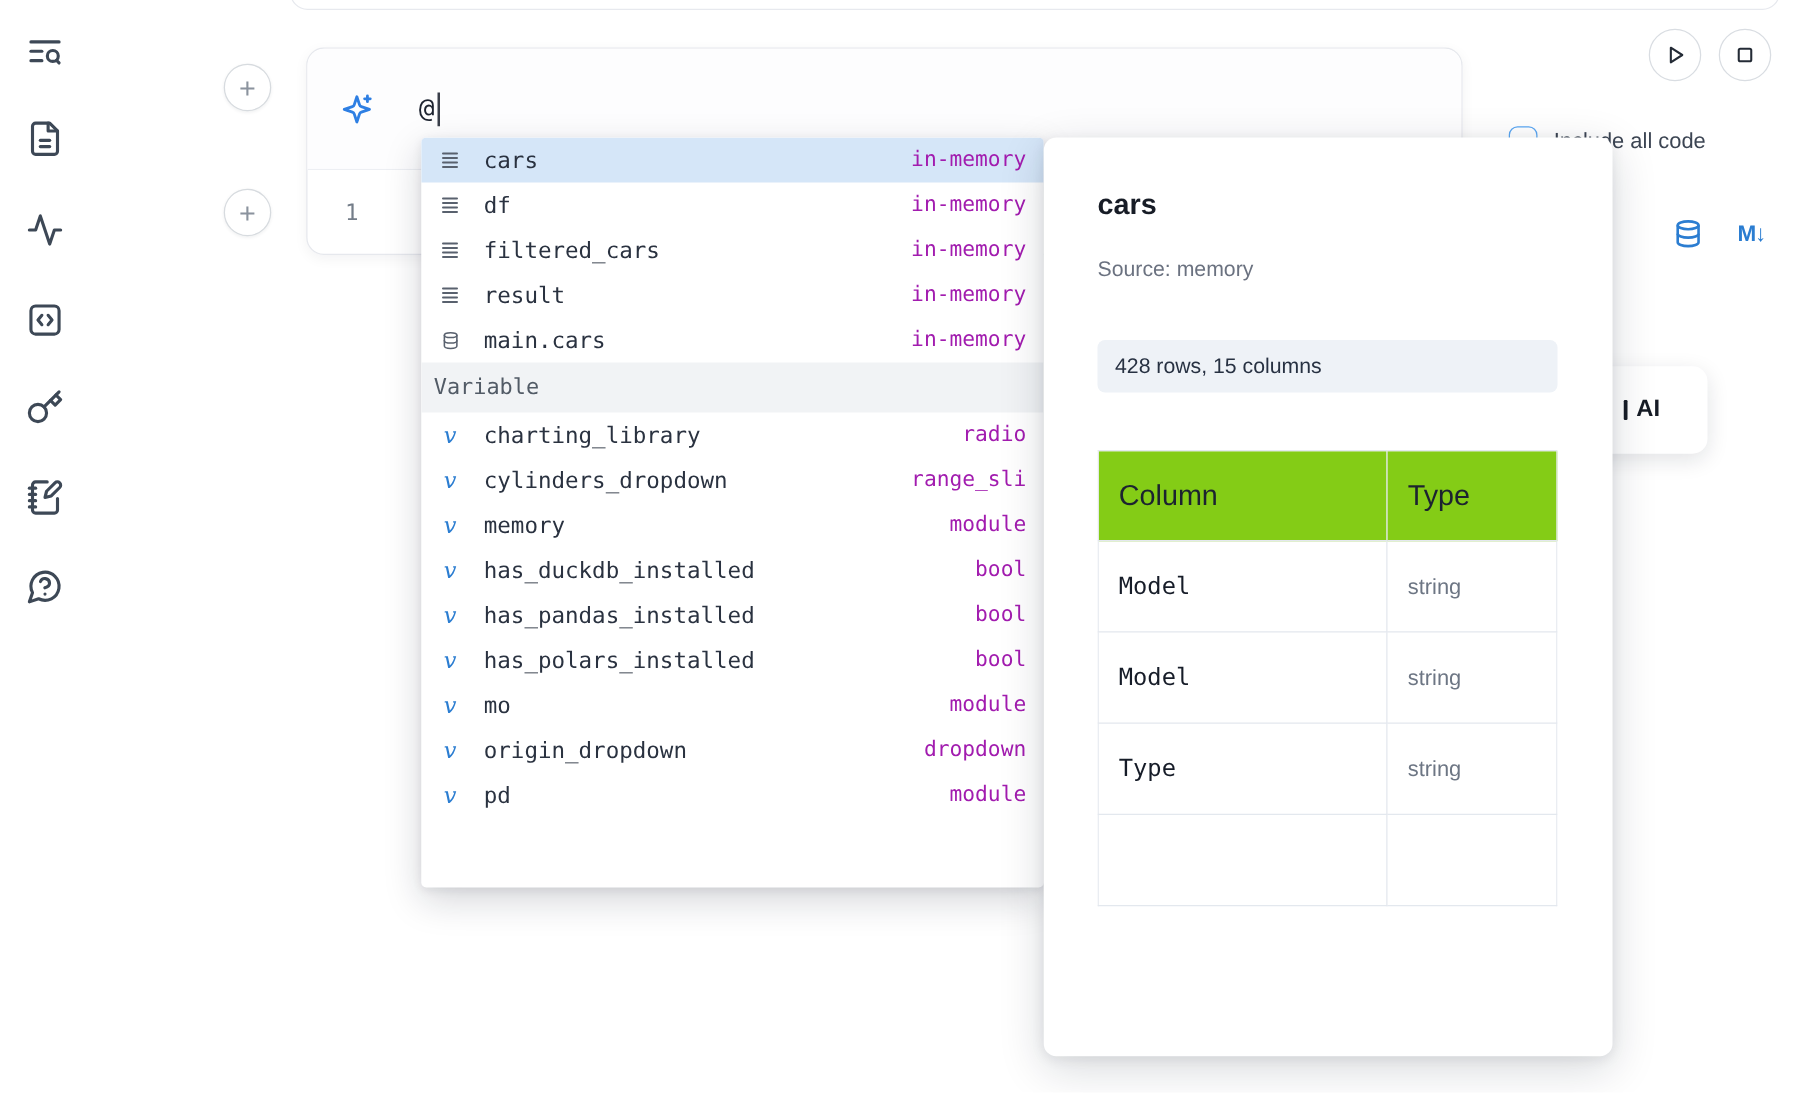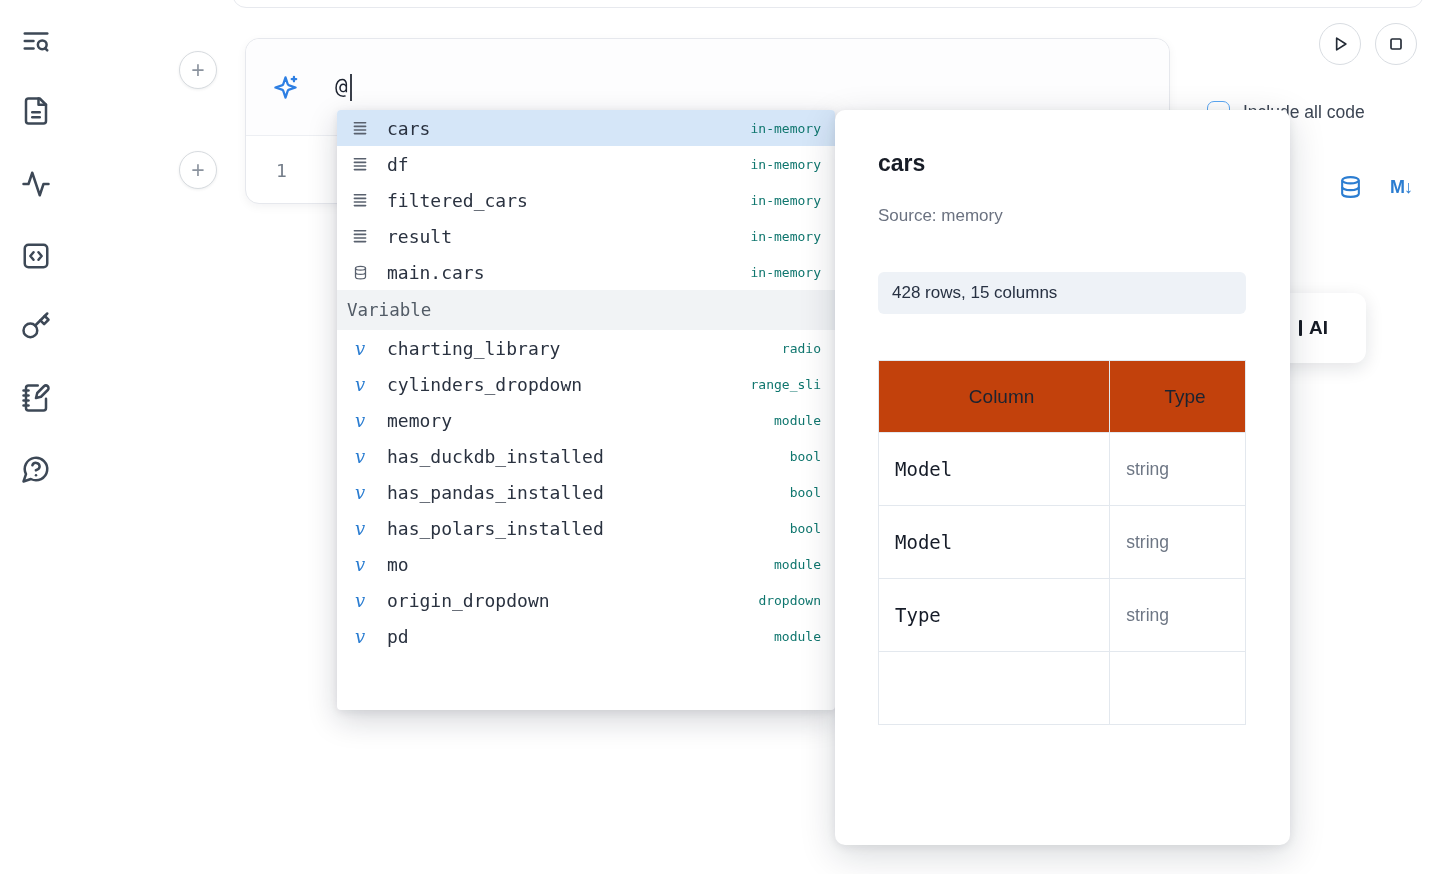--- a/index.html
+++ b/index.html
@@ -61,41 +61,41 @@
     overflow:hidden; z-index:40; border-radius:4px;
     font-family:"DejaVu Sans Mono", monospace; }
   .ac-header { height:40px; background:#f1f3f5; color:#525b66; font-size:17.5px;
     display:flex; align-items:center; padding-left:10px; }
   .ac-row { height:36px; display:flex; align-items:center; padding:0 14px 0 12px; cursor:pointer; }
   .ac-row.selected { background:#d5e6f8; }
   .ac-ic { width:22px; display:flex; justify-content:center; align-items:center; flex:0 0 auto; }
   .ac-ic svg { stroke:#59616e; stroke-width:2; fill:none; stroke-linecap:round; }
   .ac-ic.var { font-family:"DejaVu Serif", serif; font-style:italic; color:#2b7dd1; font-size:18px; }
   .ac-name { margin-left:16px; font-size:18px; color:#2a3240; white-space:nowrap; }
-  .ac-detail { margin-left:auto; font-size:13px; color:#0f766e; white-space:nowrap; }
+  .ac-detail { margin-left:auto; font-size:17px; color:#a21caf; white-space:nowrap; }
 
   
   .ai-btn { position:absolute; left:1200px; top:293px; width:166px; height:70px; background:#fff;
     border-radius:12px; box-shadow:0 5px 18px rgba(15,23,42,.12); z-index:45; cursor:pointer;
     display:flex; align-items:center; justify-content:flex-end; padding-right:38px; gap:7px;
     font-weight:bold; font-size:19px; color:#171c26; }
   .frag-bar { width:3px; height:16px; background:#171c26; border-radius:1px; }
 
   
   .panel { position:absolute; left:835px; top:110px; width:455px; height:735px; background:#fff;
     border-radius:10px; box-shadow:0 10px 36px rgba(15,23,42,.16), 0 2px 10px rgba(15,23,42,.08);
     z-index:50; padding:40px 44px 0 43px; }
   .p-title { font-size:23px; font-weight:bold; color:#171c26; line-height:27px; }
   .p-source { margin-top:28px; font-size:17px; color:#6b7280; line-height:21px; }
   .p-badge { margin-top:46px; height:42px; background:#eef2f7; border-radius:6px;
     display:flex; align-items:center; padding:16px 14px; font-size:17px; color:#273142; }
   .p-tablewrap { margin-top:46px; height:464px; overflow:hidden; }
   table.p-table { width:100%; border-collapse:collapse; }
   .p-table th, .p-table td { border:1px solid #e3e8ee; text-align:left; padding-left:16px; vertical-align:middle; }
-  .p-table th { height:72px; background:#c2410c; font-weight:400; font-size:19px; color:#1c2330;text-align:center; }
+  .p-table th { height:72px; background:#84cc16; font-weight:400; font-size:23px; color:#1c2330; }
   .p-table th.hc { width:63%; }
   .p-table td.c { height:73px; font-family:"DejaVu Sans Mono", monospace; font-size:19px; color:#161c28; }
   .p-table td.t { font-size:17.5px; color:#6d7684; }
 </style>
 </head>
 <body>
 
 <div class="sidebar">
   <div class="sb-btn" style="top:26px">
     <svg viewBox="0 0 24 24">

